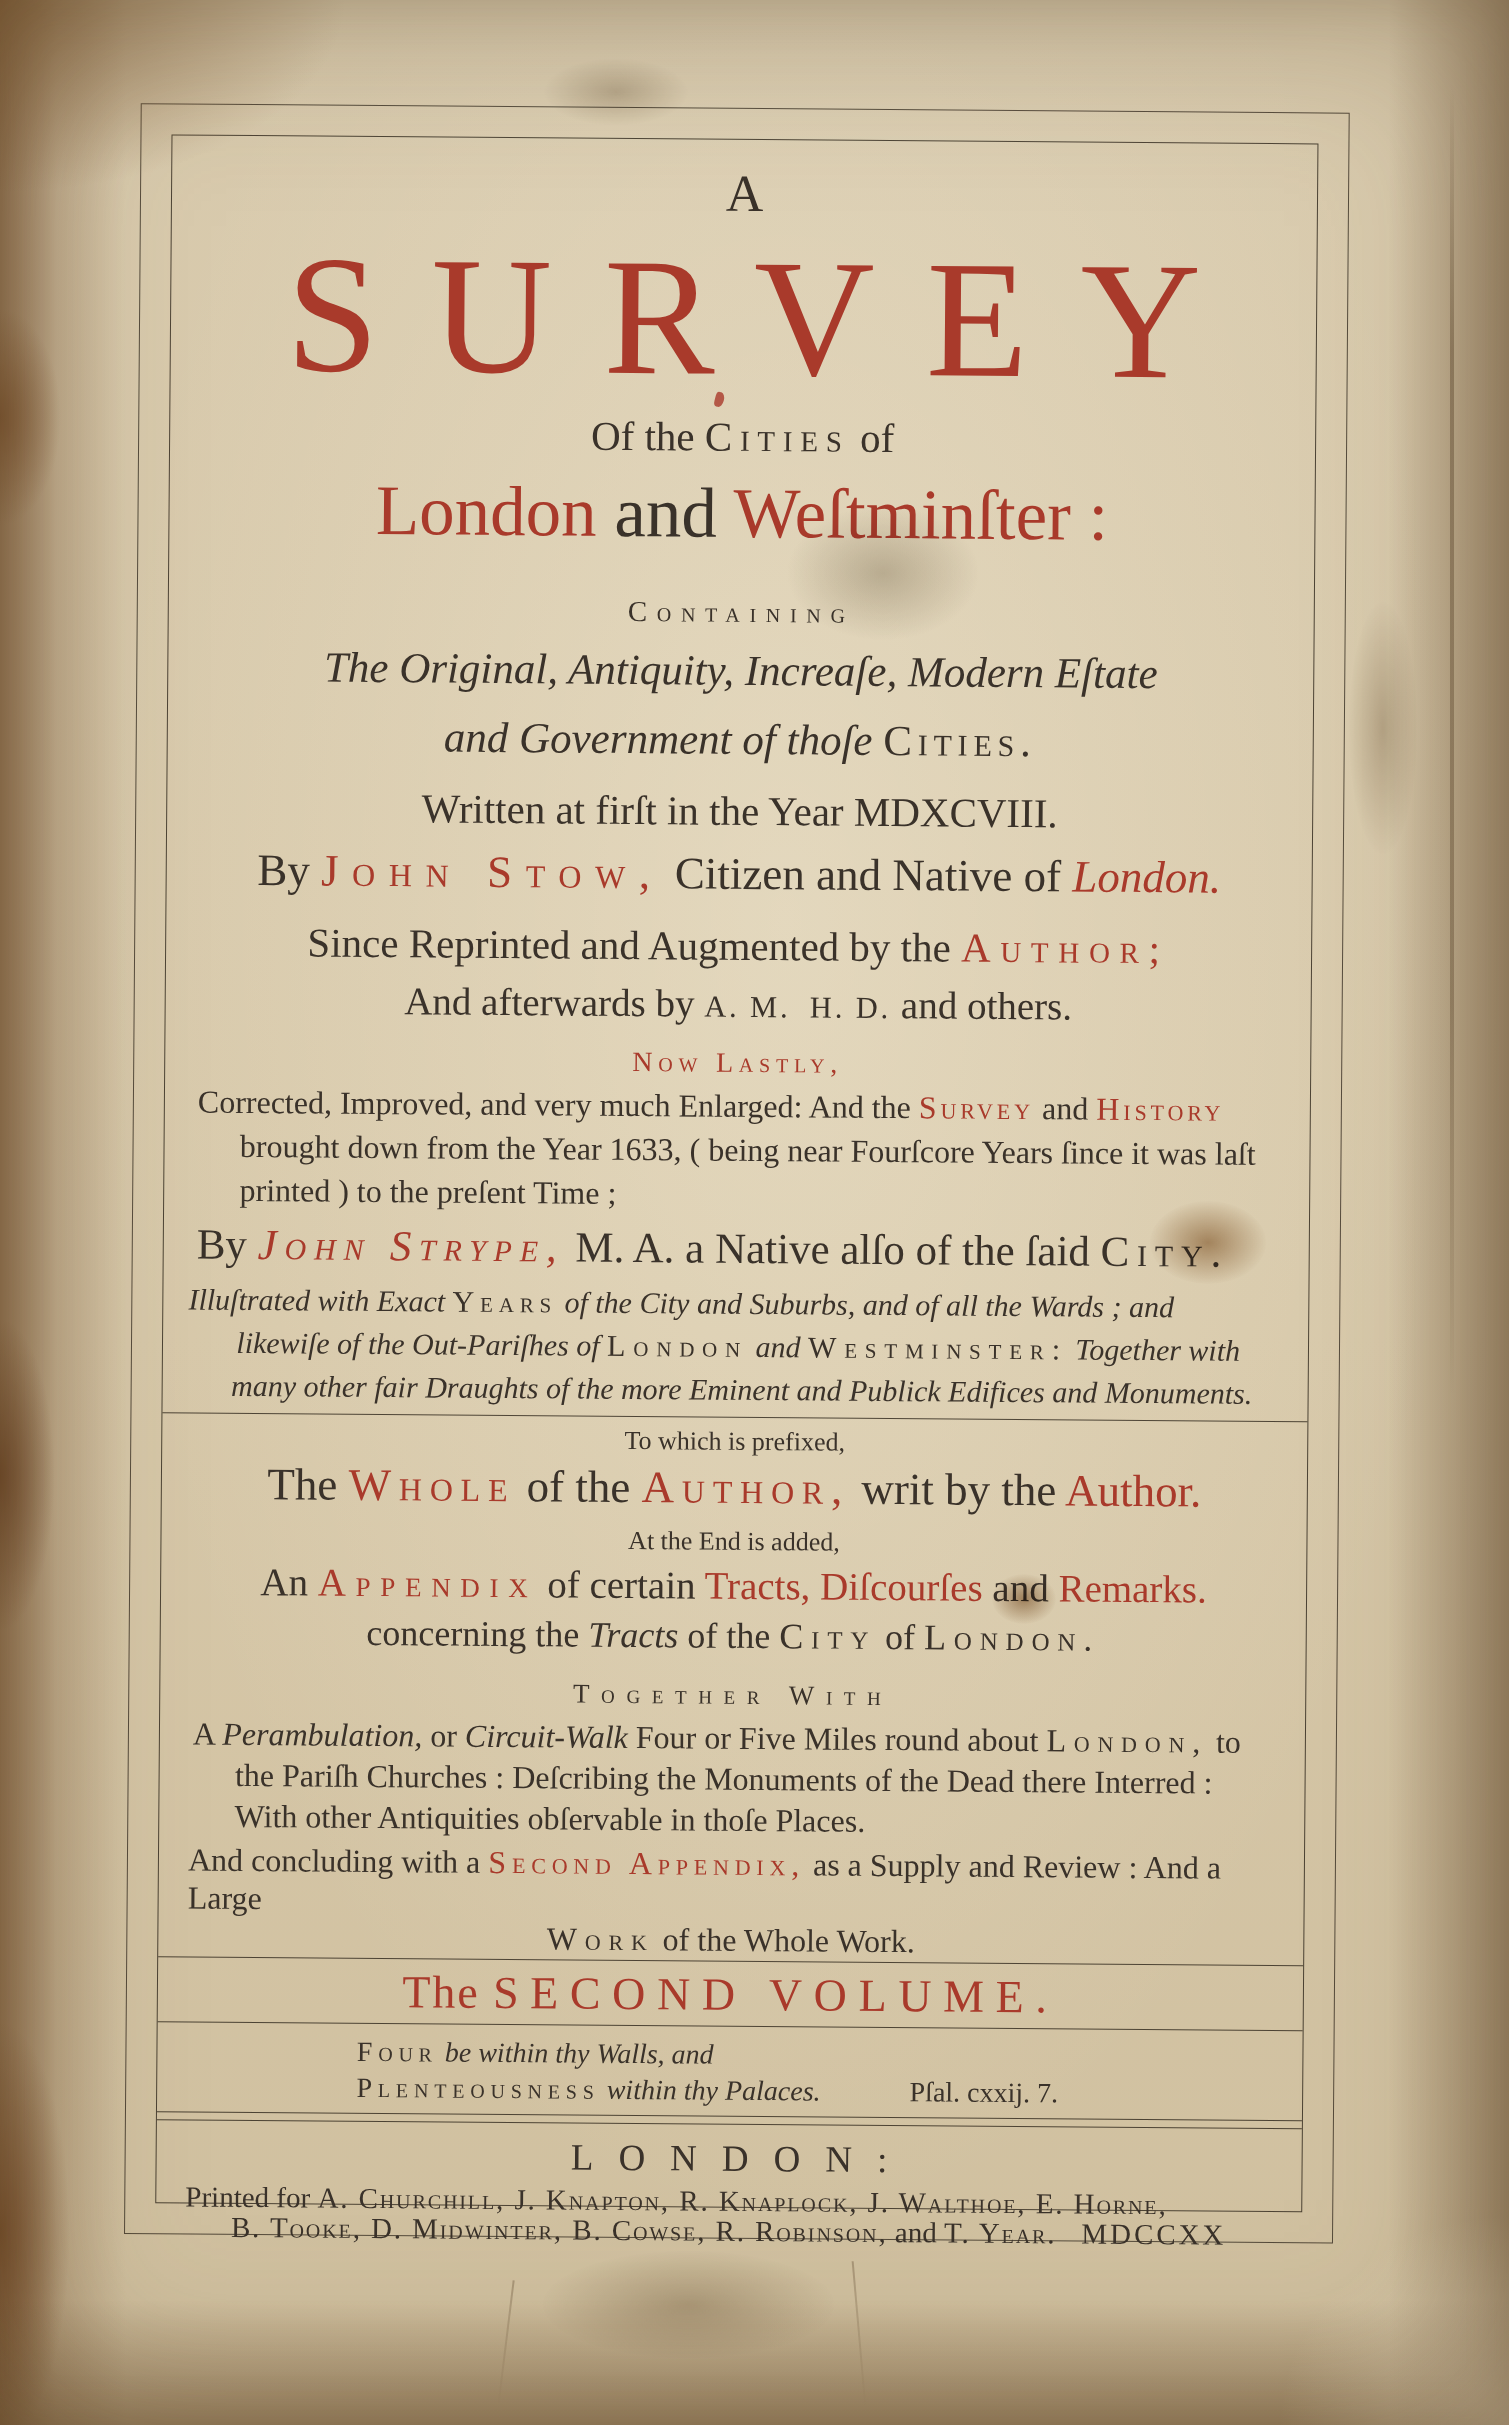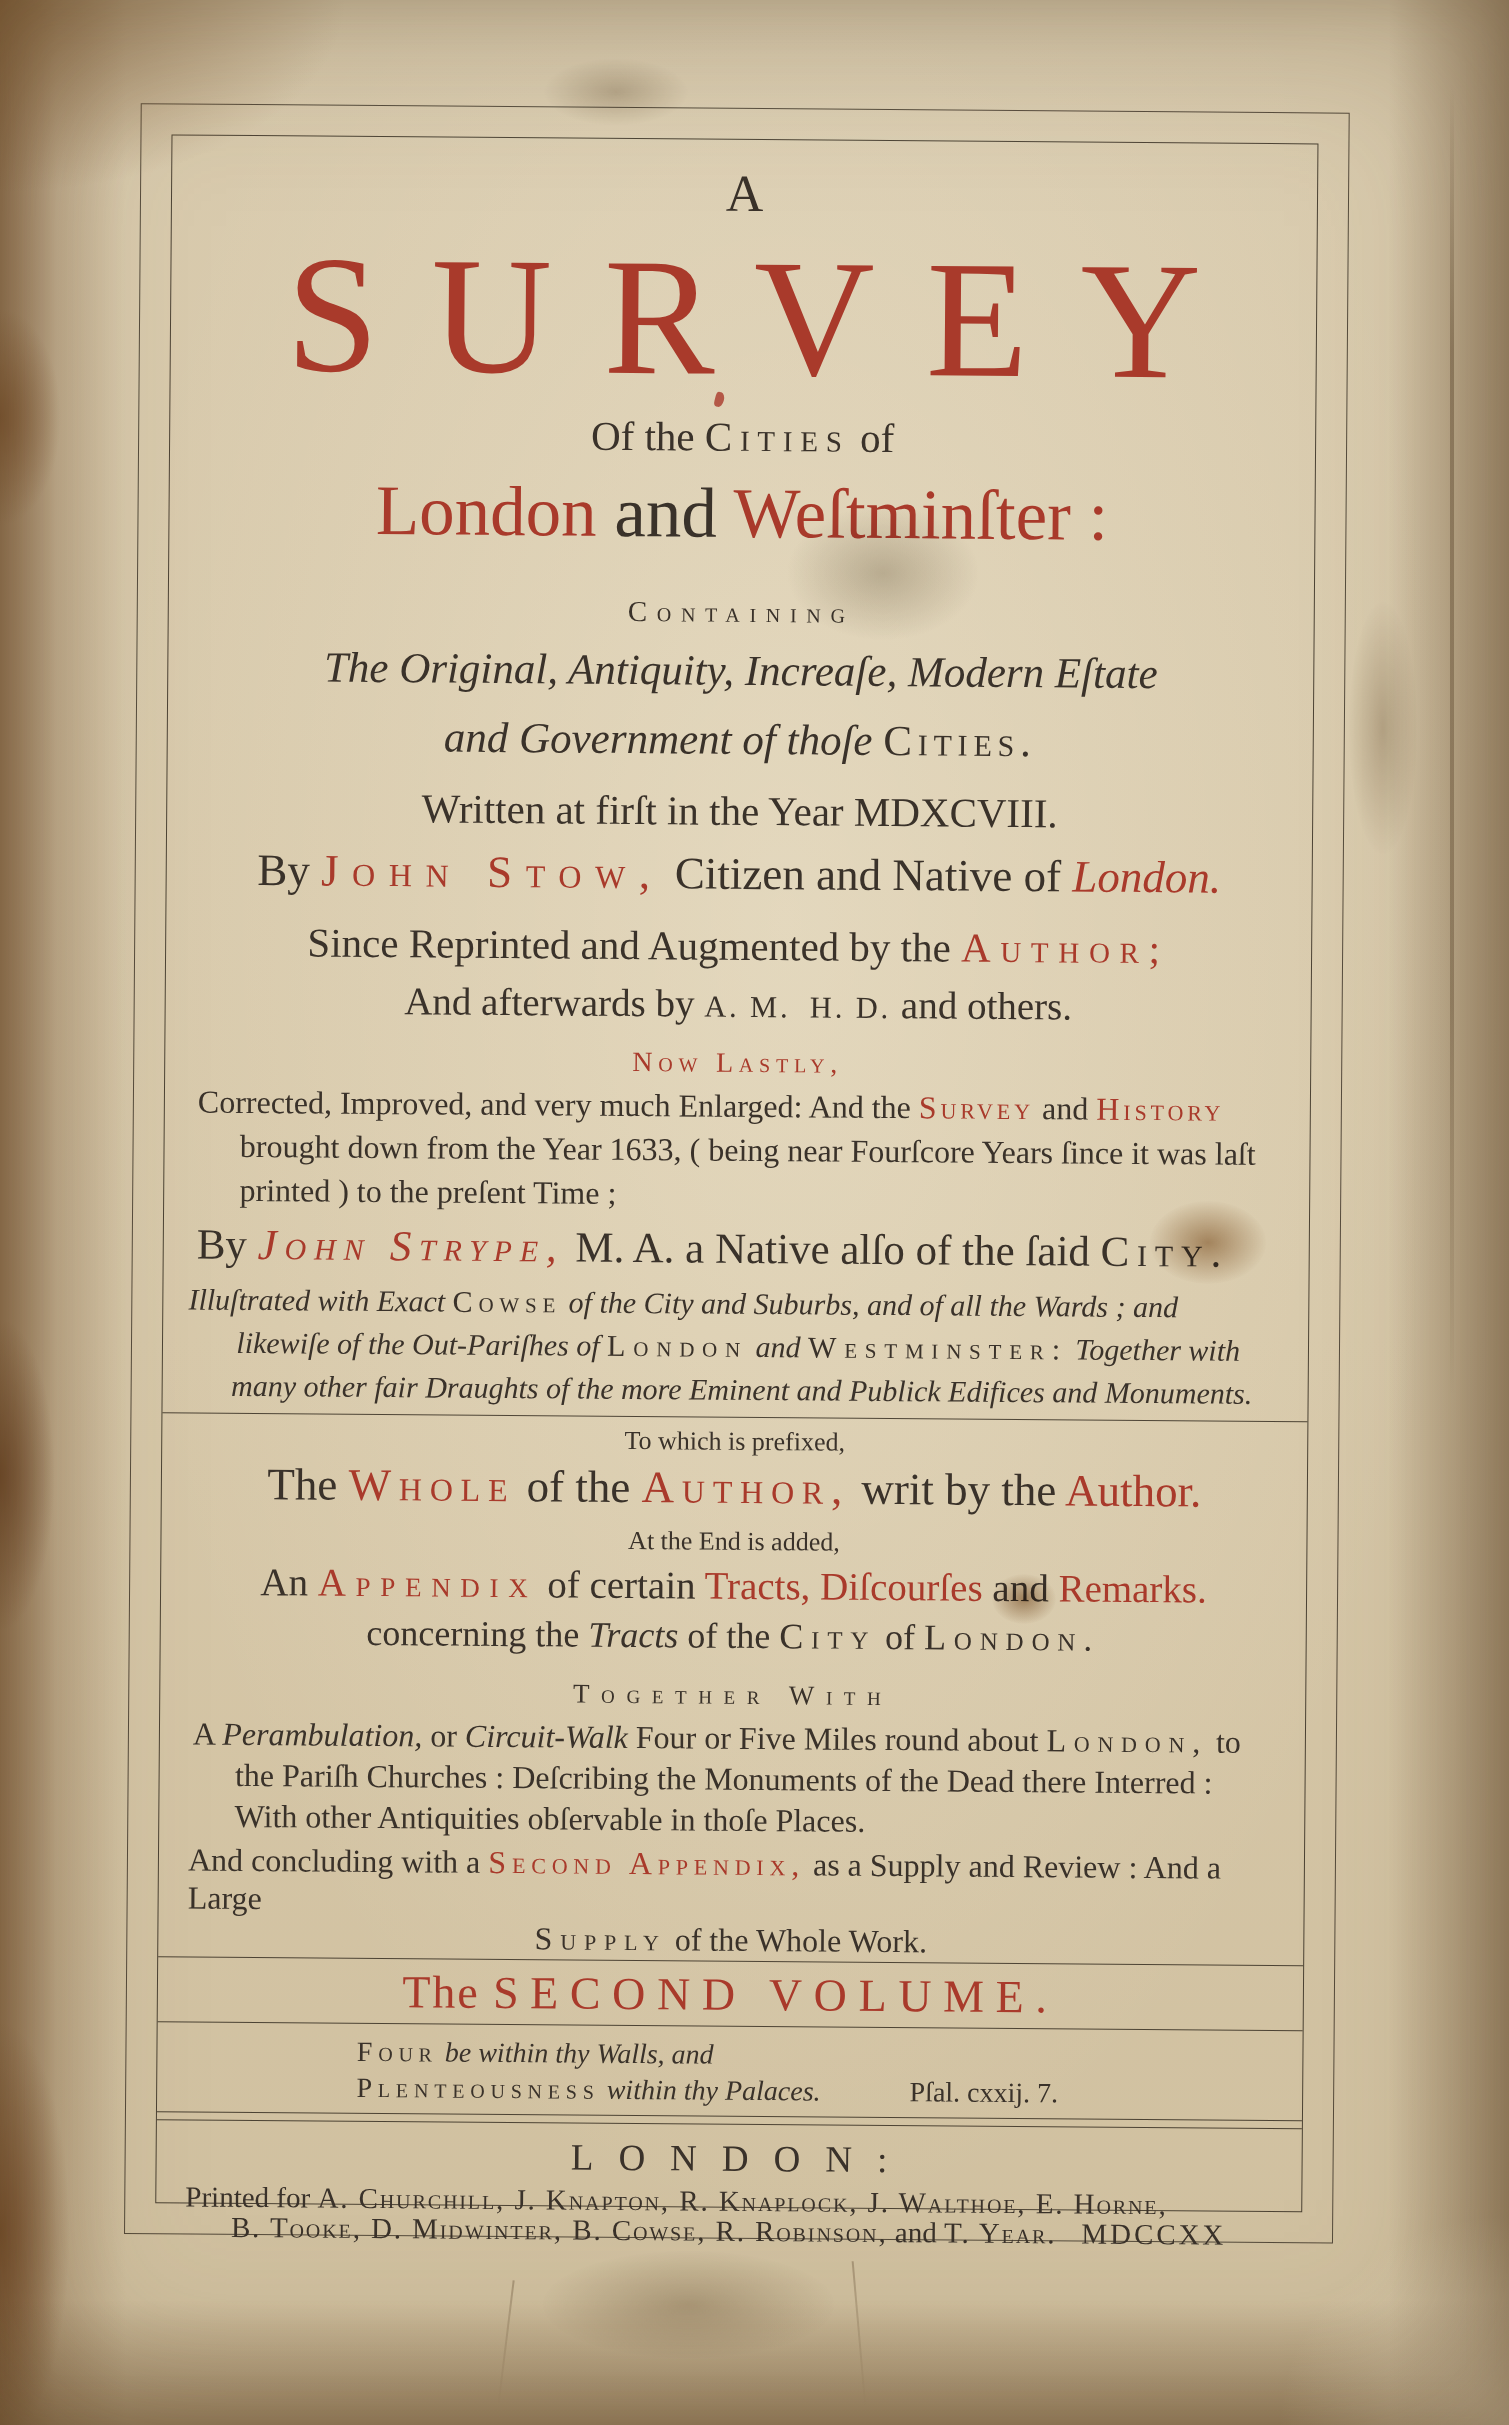--- a/index.html
+++ b/index.html
@@ -206,21 +206,21 @@
       </div>
       <div class="corrected-l corrected-3">
         <span>printed ) to the preſent Time ;</span>
       </div>
 
       <div class="strype-line">
         <span>By </span><span class="rd it sc sp8">John Strype,</span><span> M. A. a Native alſo of the ſaid </span><span class="sc sp8">City.</span>
       </div>
 
       <div class="illus-l illus-1">
-        <span>Illuſtrated with Exact </span><span class="sc sp6 up">Cowse</span><span> of the City and Suburbs, and of all the Wards ; and</span>
+        <span>Illuſtrated with Exact </span><span class="sc sp6 up">Years</span><span> of the City and Suburbs, and of all the Wards ; and</span>
       </div>
       <div class="illus-l illus-2">
         <span>likewiſe of the Out-Pariſhes of </span><span class="sc sp8 up">London</span><span> and </span><span class="sc sp8 up">Westminster:</span><span> Together with</span>
       </div>
       <div class="illus-l illus-3">
         <span>many other fair Draughts of the more Eminent and Publick Edifices and Monuments.</span>
       </div>
 
       <div class="rule rule-1"></div>
 
@@ -255,21 +255,21 @@
         <span>the Pariſh Churches : Deſcribing the Monuments of the Dead there Interred :</span>
       </div>
       <div class="peramb-l peramb-3">
         <span>With other Antiquities obſervable in thoſe Places.</span>
       </div>
 
       <div class="concl-l concl-1">
         <span>And concluding with a </span><span class="rd sc sp6">Second Appendix,</span><span> as a Supply and Review : And a Large</span>
       </div>
       <div class="concl-l concl-2">
-        <span class="sc sp8">Supply</span><span> of the Whole Work.</span>
+        <span class="sc sp8">Work</span><span> of the Whole Work.</span>
       </div>
 
       <div class="rule rule-2"></div>
 
       <div class="ln volume-line rd">
         <span>The </span><span class="volume-caps">SECOND VOLUME.</span>
       </div>
 
       <div class="rule rule-3"></div>
 

